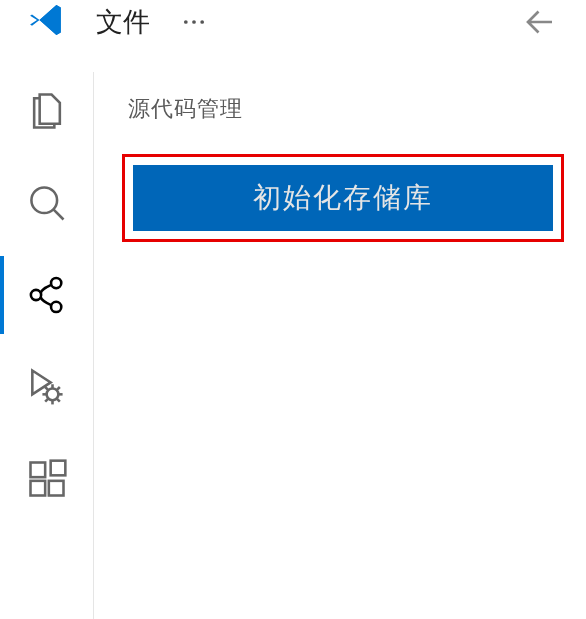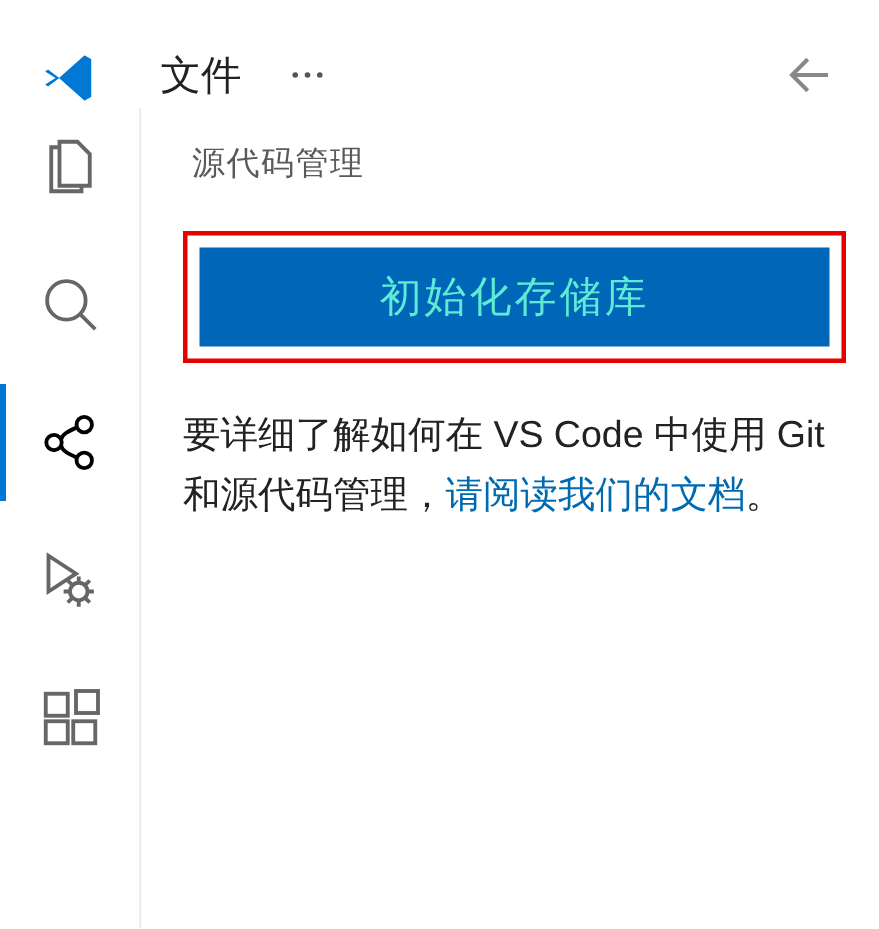--- a/index.html
+++ b/index.html
@@ -10,24 +10,23 @@
     body {
       width: 586px;
       height: 619px;
       font-family: -apple-system, BlinkMacSystemFont, "Segoe UI", "Microsoft YaHei", sans-serif;
       background: #ffffff;
       overflow: hidden;
       position: relative;
     }
     .top-bar {
       display: flex;
-      align-items: flex-end;
+      align-items: flex-start;
       height: 72px;
       background: #ffffff;
-      gap: 11px;
     }
     .logo-area {
       width: 94px;
       display: flex;
       align-items: center;
       justify-content: center;
     }
     .logo-area svg {
       width: 40px;
       height: 40px;
@@ -132,21 +131,21 @@
       margin-bottom: 14px;
     }
     .highlight-box {
       border: 3px solid #e60000;
       padding: 8px;
       margin-bottom: 28px;
     }
     .init-button {
       width: 100%;
       background: #0066b8;
-      color: #5eead4;
+      color: #e5e5e5;
       border: none;
       padding: 14px 0;
       font-size: 28px;
       cursor: pointer;
       font-family: inherit;
       letter-spacing: 2px;
     }
     .learn-more {
       font-size: 25px;
       line-height: 1.6;
@@ -230,18 +229,15 @@
       </svg>
     </div>
   </div>
 
   <div class="panel">
     <div class="panel-title">源代码管理</div>
     <div class="panel-body">
       <div class="highlight-box">
         <button class="init-button">初始化存储库</button>
       </div>
-      <div class="learn-more">
-        <span>要详细了解如何在 VS Code 中使用 Git 和源代码管理，</span><span class="link">请阅读我们的文档</span><span>。</span>
-      </div>
     </div>
   </div>
 </div>
 
 </body></html>

